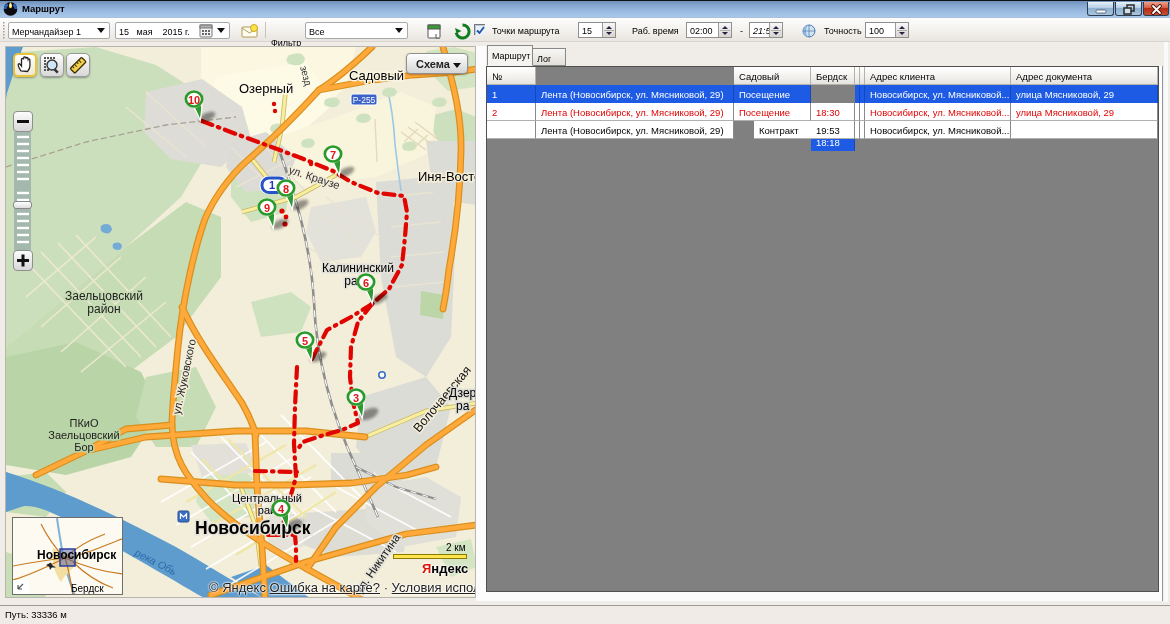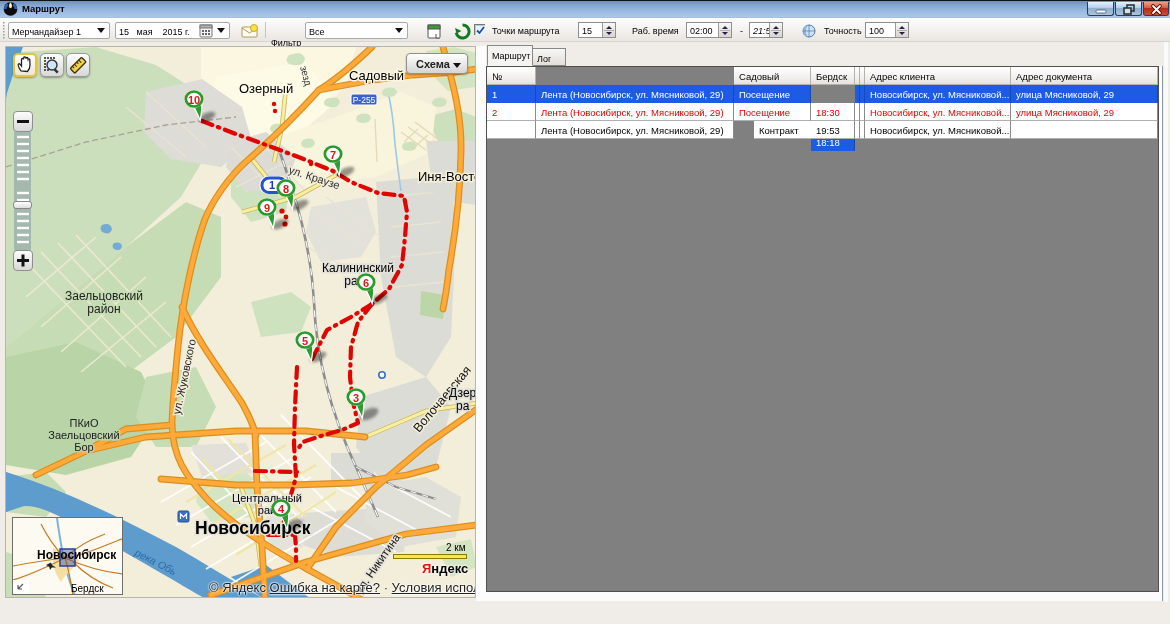--- a/index.html
+++ b/index.html
@@ -647,13 +647,16 @@
           <div class="cell" style="left:378px;width:146px;">
             <span>Новосибирск, ул. Мясниковой...</span>
           </div>
           <div class="cell" style="left:524px;width:147px;">
             <span></span>
           </div>
         </div>
       </div>
   </div>
   <div style="position:absolute;left:1164px;top:42px;width:4px;height:560px;background:#fafafa;"></div>
+  <div id="statusbar">
+      <span>Путь: 33336 м</span>
+    </div>
 </div>
 
 </body></html>

